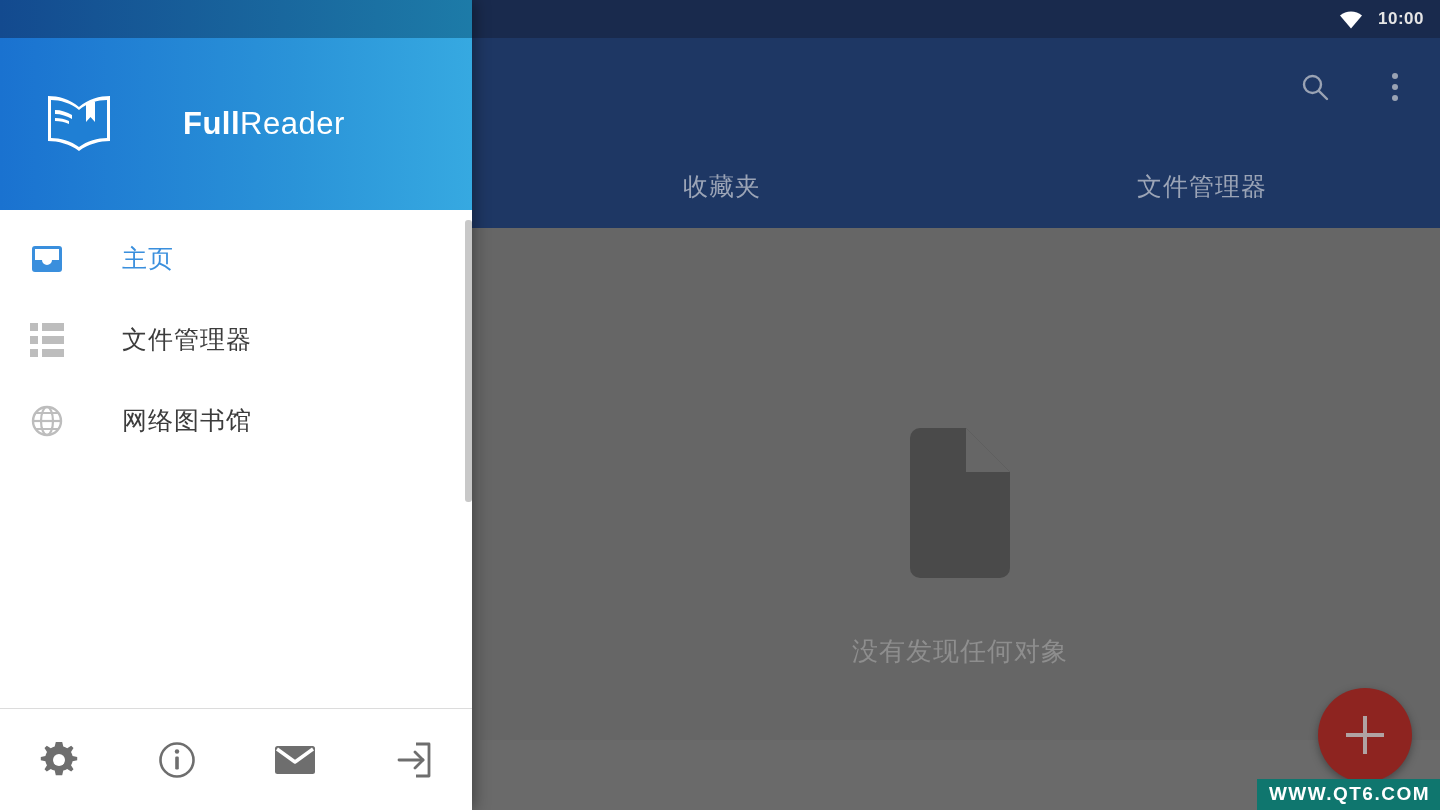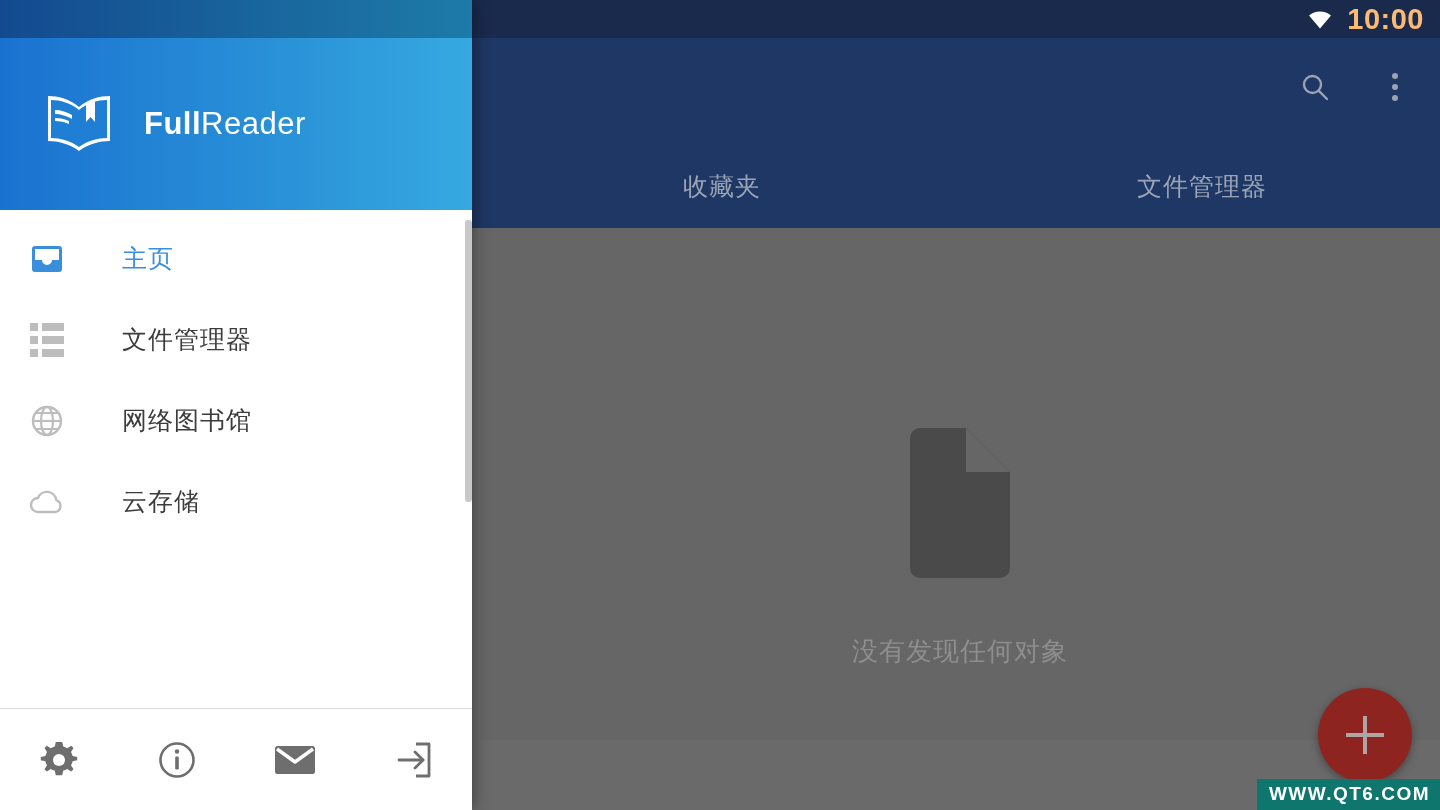--- a/index.html
+++ b/index.html
@@ -17,21 +17,21 @@
   .statusbar {
     position: absolute; left: 0; top: 0; width: 1440px; height: 38px;
     background: #192a4d;
   }
   .status-right {
     position: absolute; right: 16px; top: 0; height: 38px;
     display: flex; align-items: center; gap: 14px;
   }
   .wifi-icon { width: 26px; height: 20px; display: block; }
   .clock {
-    color: #fdba74; font-size: 29px; font-weight: bold;
+    color: #e5e5e5; font-size: 17px; font-weight: bold;
     letter-spacing: .5px; line-height: 38px;
   }
 
   .appbar {
     position: absolute; left: 0; top: 38px; width: 1440px; height: 190px;
     background: #1e3764;
   }
   .appbar-actions {
     position: absolute; right: 22px; top: 26px;
     display: flex; align-items: center; gap: 34px;
@@ -91,21 +91,21 @@
     background: #ffffff;
     box-shadow: 3px 0 14px rgba(0,0,0,.35);
   }
   .drawer-status {
     height: 38px; width: 472px;
     background: linear-gradient(to right, #134a8f, #1d7ba8);
   }
   .drawer-header {
     height: 172px; width: 472px;
     background: linear-gradient(to right, #1a72d0 0%, #2a93d8 62%, #36a9e1 100%);
-    display: flex; align-items: center; padding-left: 44px;
+    display: flex; align-items: center; padding-left: 44px; gap: 39px;
   }
   .logo-mark { width: 70px; height: 62px; display: block; }
   .brand { margin-left: 30px; font-size: 31px; color: #ffffff; letter-spacing: .5px; }
   .brand b { font-weight: bold; }
   .brand span { font-weight: 300; }
 
   .nav-list { position: relative; padding-top: 8px; }
   .nav-item {
     height: 81px; display: flex; align-items: center; padding-left: 27px;
   }
@@ -259,28 +259,20 @@
             <circle cx="17" cy="17" r="14" fill="none" stroke="#bdbdbd" stroke-width="2.4"></circle>
             <ellipse cx="17" cy="17" rx="6" ry="14" fill="none" stroke="#bdbdbd" stroke-width="2.2"></ellipse>
             <line x1="3" y1="17" x2="31" y2="17" stroke="#bdbdbd" stroke-width="2.2"></line>
             <line x1="5.5" y1="9" x2="28.5" y2="9" stroke="#bdbdbd" stroke-width="2"></line>
             <line x1="5.5" y1="25" x2="28.5" y2="25" stroke="#bdbdbd" stroke-width="2"></line>
           </svg>
         </span>
         <span class="nav-label">网络图书馆</span>
       </div>
 
-      <div class="nav-item">
-        <span class="nav-icon">
-          <svg width="36" height="28" viewBox="0 0 36 28">
-            <path d="M9 24 a7 7 0 0 1 0 -14 a9.5 9.5 0 0 1 18.3 2.2 A6.2 6.2 0 0 1 27 24 Z" fill="none" stroke="#bdbdbd" stroke-width="2.3" stroke-linejoin="round"></path>
-          </svg>
-        </span>
-        <span class="nav-label">云存储</span>
-      </div>
 
 
     </div>
 
     <div class="drawer-scrollbar"></div>
 
     <div class="drawer-divider"></div>
 
     <div class="drawer-footer">
 

